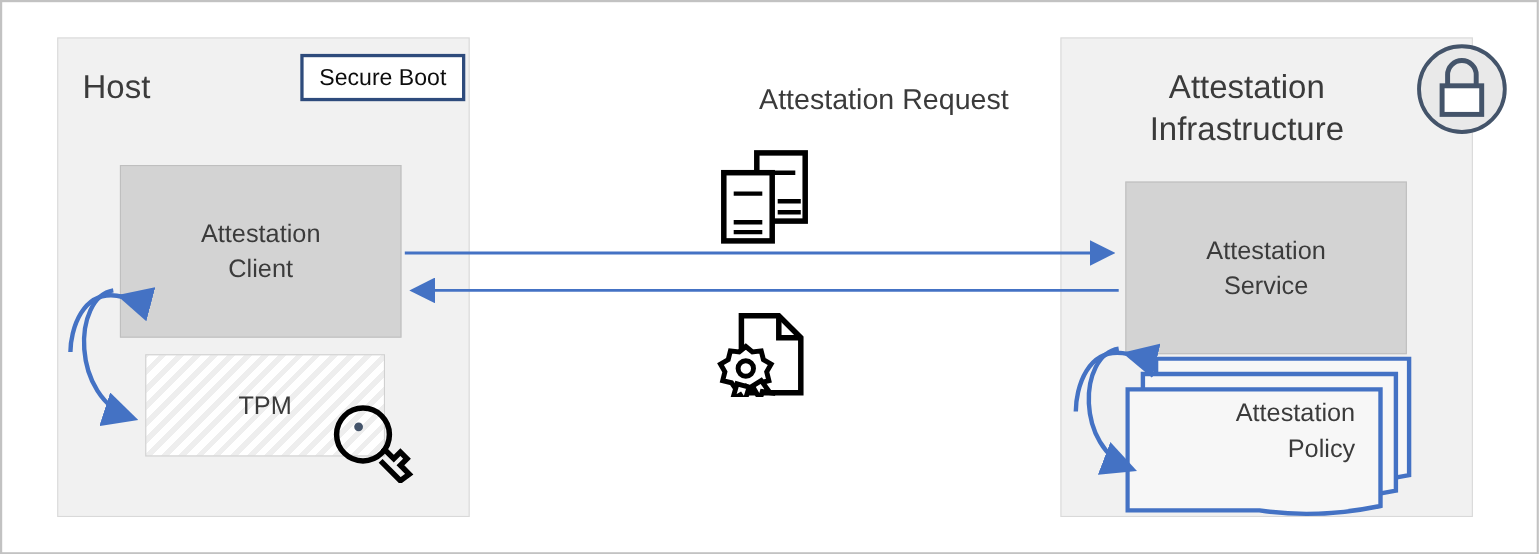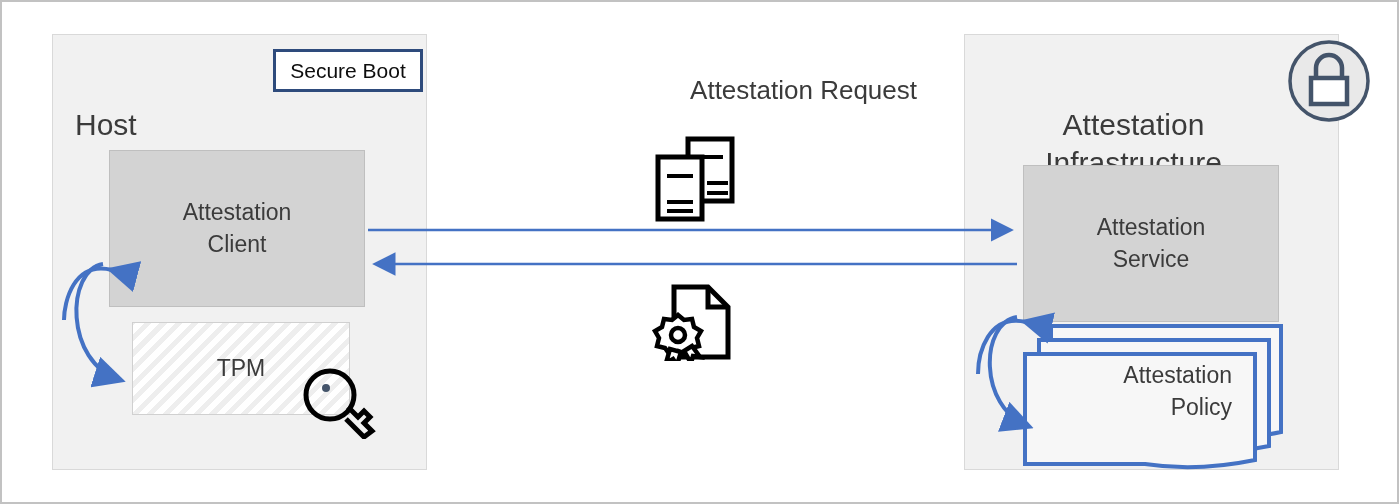--- a/index.html
+++ b/index.html
@@ -28,21 +28,20 @@
   #host-panel   { left: 50px;  top: 32px; width: 375px; height: 436px; }
   #infra-panel  { left: 962px; top: 32px; width: 375px; height: 436px; }
 
   .panel-title {
     position: absolute;
     color: #3b3b3b;
     font-size: 30px;
     font-weight: 400;
     line-height: 1.28;
     white-space: pre-line;
-    margin-top: 45px;
   }
   #host-title  { left: 22px; top: 26px; text-align: left; }
   #infra-title { left: 0; right: 0; top: 26px; text-align: center; padding-right: 36px; }
 
   .solid-box {
     position: absolute;
     background: #d3d3d3;
     border: 1px solid #bfbfbf;
     box-sizing: border-box;
     display: flex;

